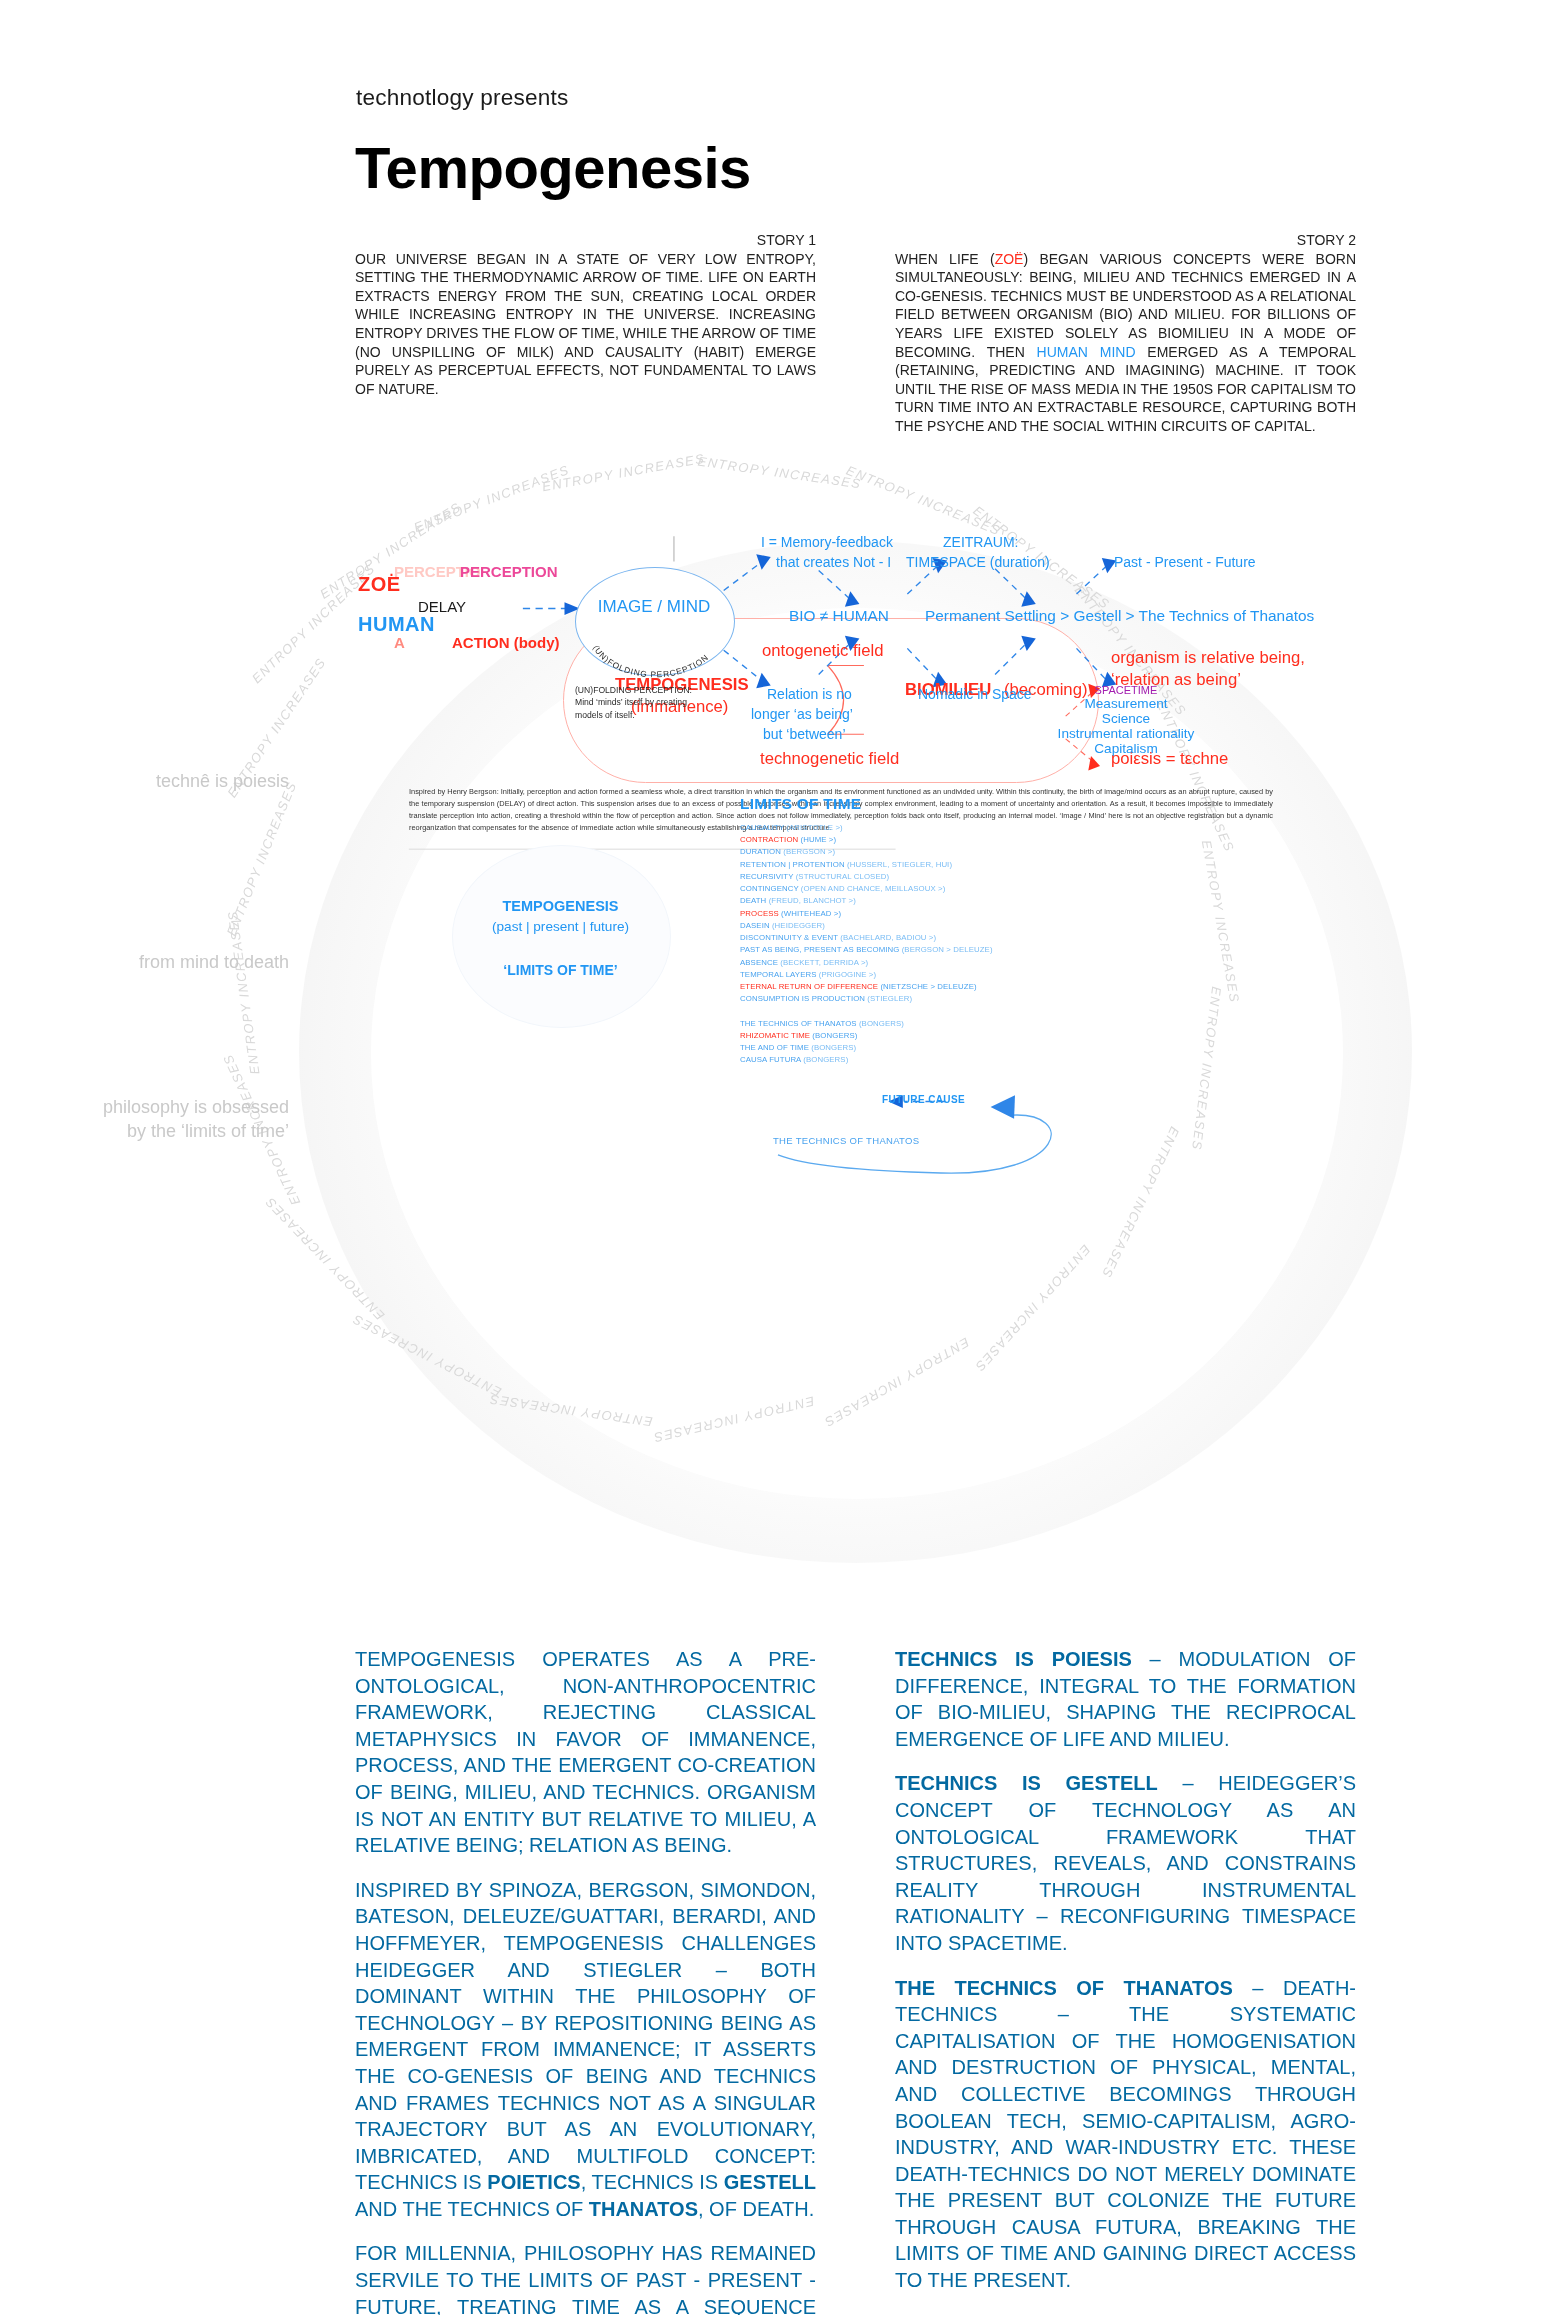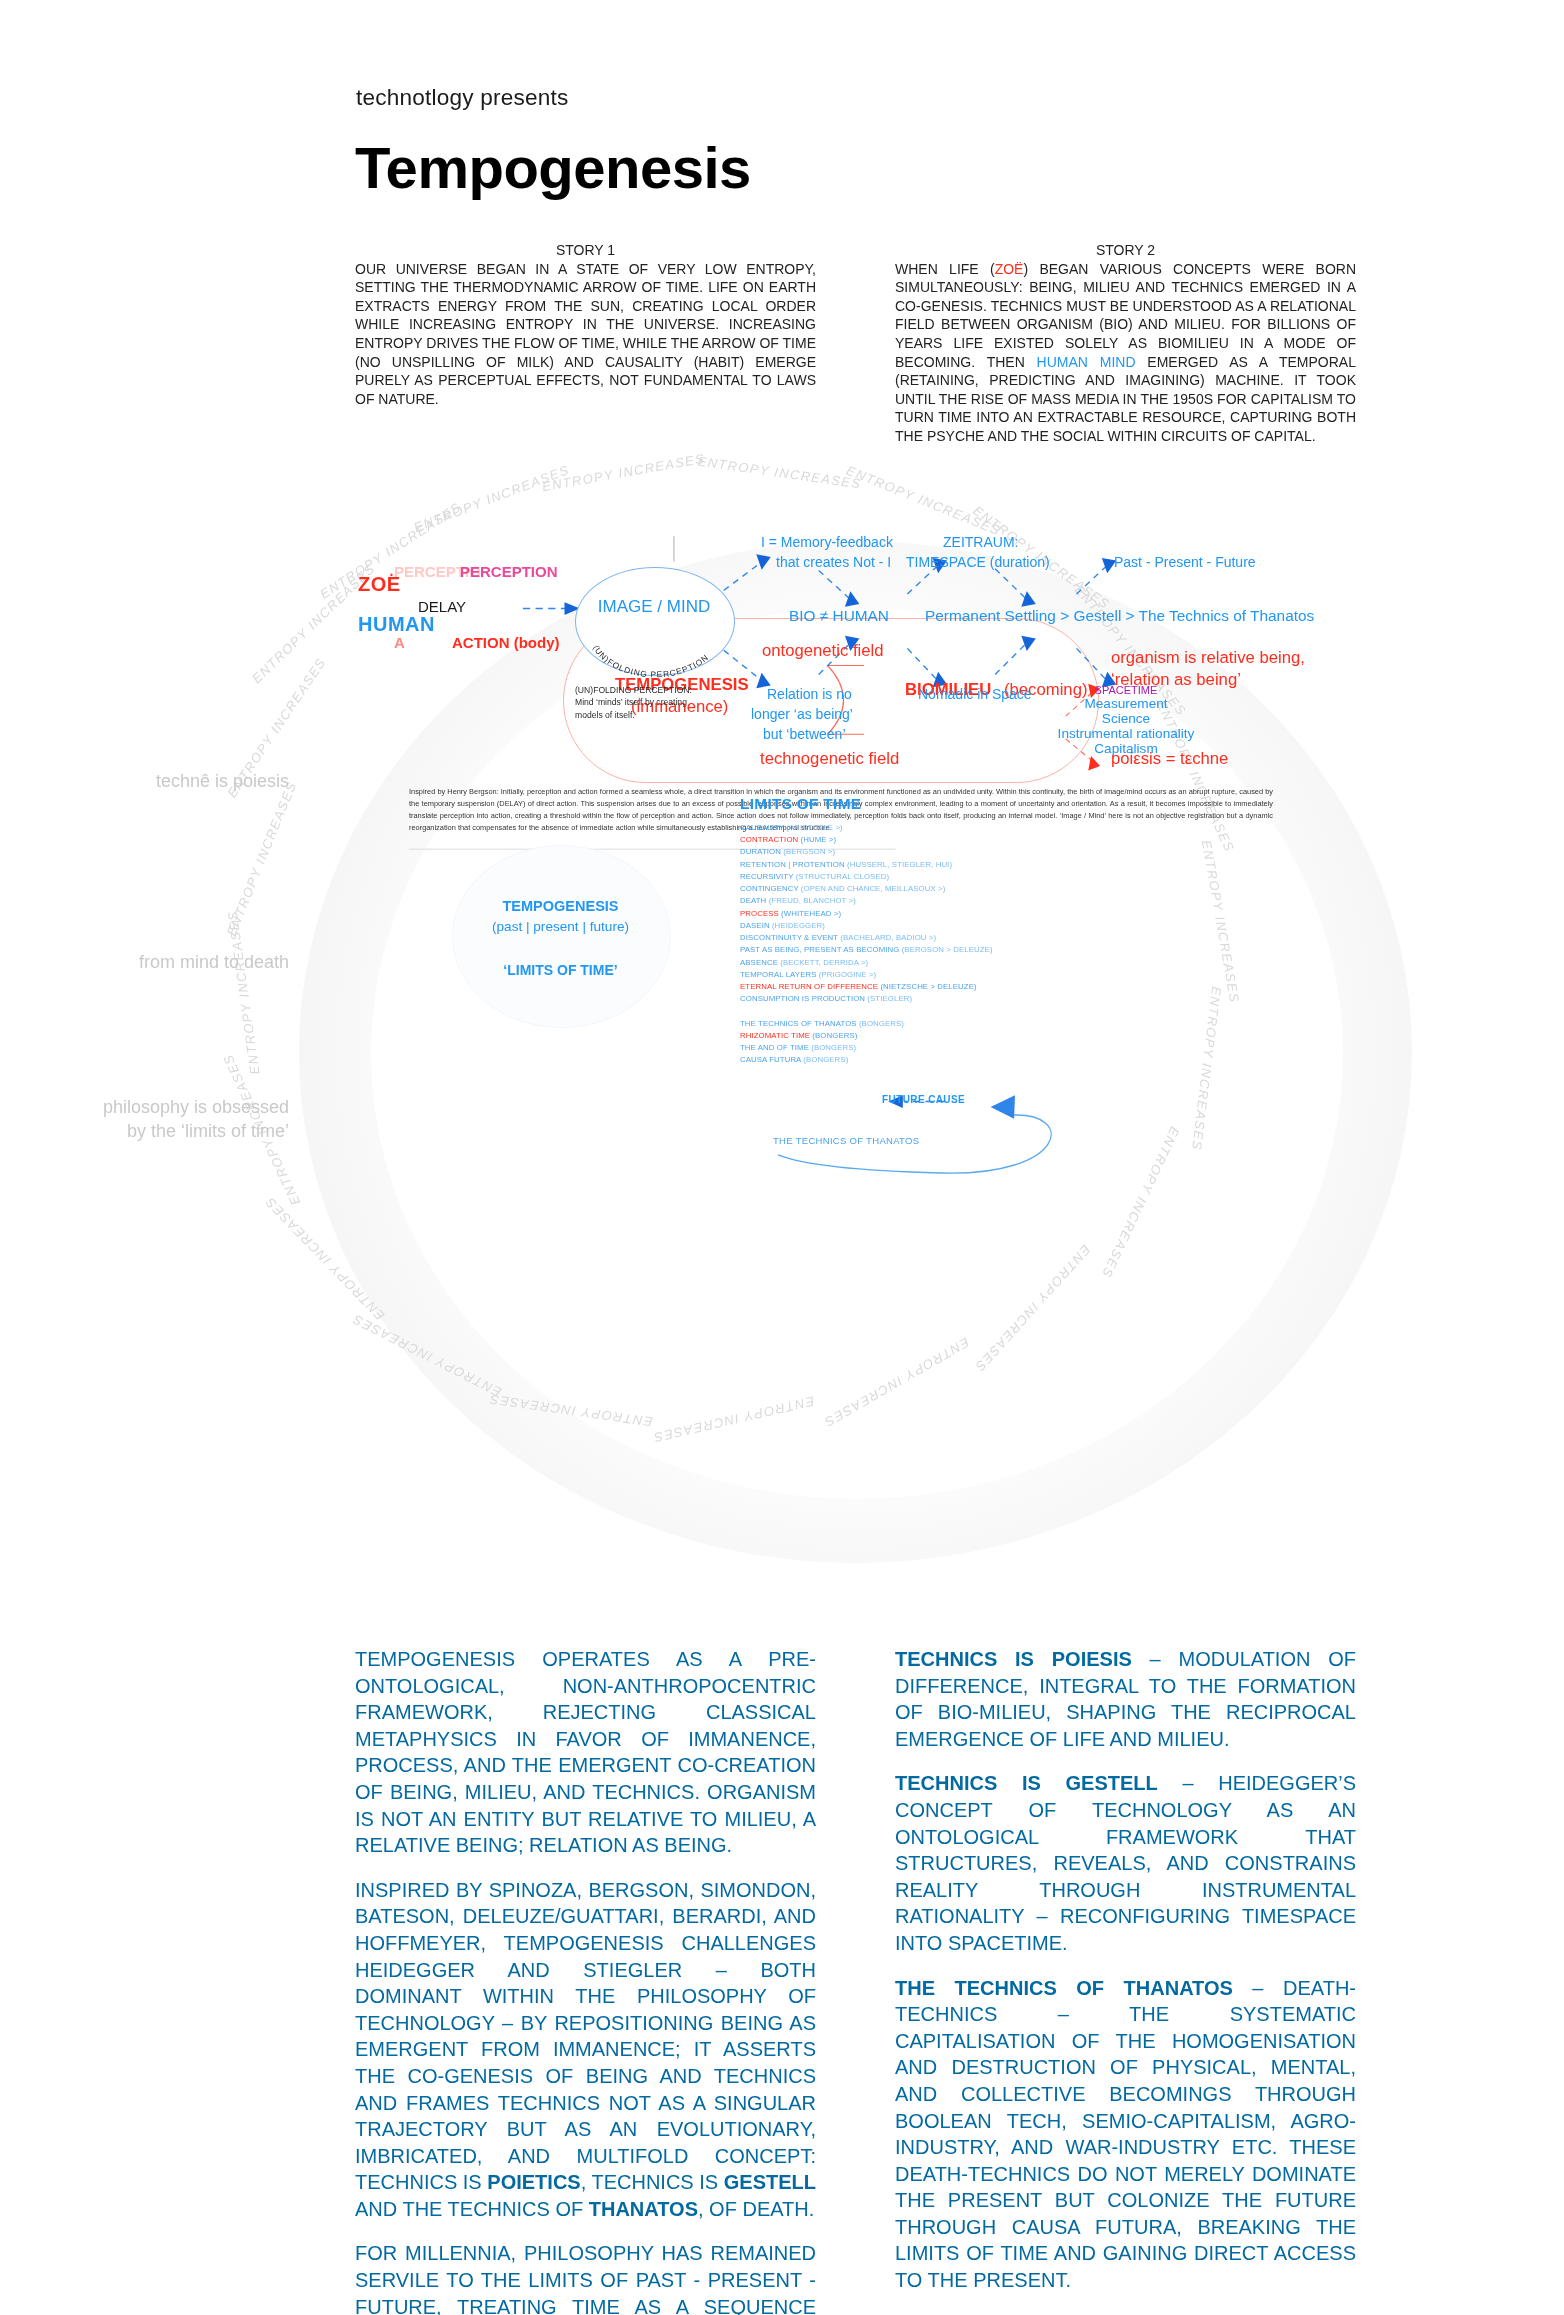--- a/index.html
+++ b/index.html
@@ -9,21 +9,21 @@
   }
   .page { position:absolute; left:0; top:0; width:1565px; height:2316px; }
 
   
   #presents { position:absolute; left:356px; top:85px; font-size:22.6px; letter-spacing:0.2px; color:#1b1b1b; }
   #title    { position:absolute; left:355px; top:134px; font-size:58px; font-weight:bold; letter-spacing:-0.5px; color:#000; }
 
   
   .story { position:absolute; width:461px; font-size:14px; line-height:1.33;
            text-align:justify; color:#222; }
-  .story .hd { text-align:center;margin-top:10px; }
+  .story .hd { text-align:right; }
   #story1 { left:355px; top:231px; }
   #story2 { left:895px; top:231px; }
   .zoe  { color:#ff2d1e; }
   .hmind{ color:#2196f3; }
 
   
   #diagram { position:absolute; left:0px; top:507px; width:1565px; height:1086px; }
 
   
   .disc {

